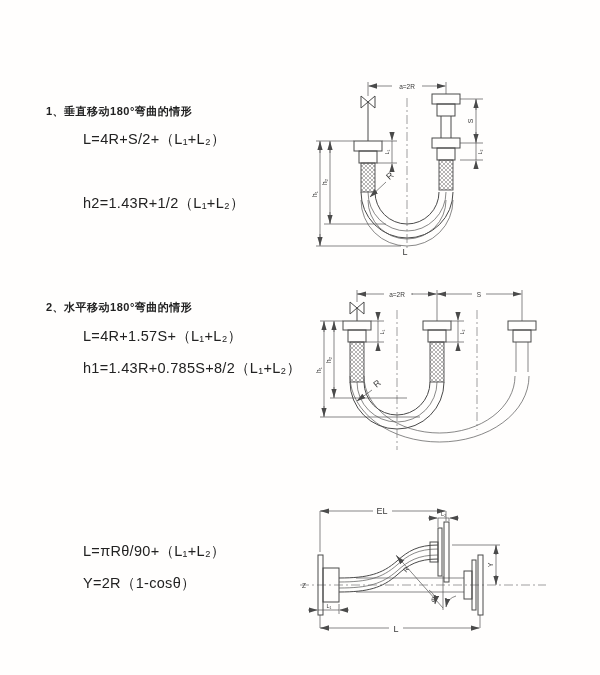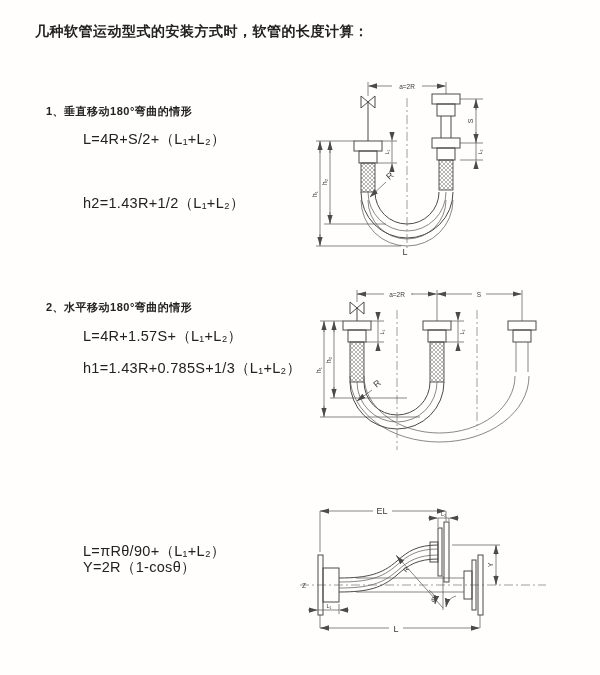--- a/index.html
+++ b/index.html
@@ -22,32 +22,31 @@
   .lbl7{font-size:7px;}
   .lbl6{font-size:6.5px;}
   .lbl55{font-size:5.5px;}
   .lbl9{font-size:9px;}
 </style>
 </head>
 <body>
 
 <div class="page">
 
-  <div class="abs title">几种软管运动型式的安装方式时，软管的长度计算：</div>
 
   <div class="abs heading" style="left:46px;top:104px">1、垂直移动180°弯曲的情形</div>
   <div class="abs formula" style="left:72px;top:130px">L=4R+S/2+（L₁+L₂）</div>
   <div class="abs formula" style="left:72px;top:194px">h2=1.43R+1/2（L₁+L₂）</div>
 
   <div class="abs heading" style="left:46px;top:300px">2、水平移动180°弯曲的情形</div>
   <div class="abs formula" style="left:72px;top:327px">L=4R+1.57S+（L₁+L₂）</div>
-  <div class="abs formula" style="left:72px;top:359px">h1=1.43R+0.785S+1/3（L₁+L₂）</div>
+  <div class="abs formula" style="left:72px;top:359px">h1=1.43R+0.785S+8/2（L₁+L₂）</div>
 
   <div class="abs formula" style="left:72px;top:542px">L=πRθ/90+（L₁+L₂）</div>
-  <div class="abs formula" style="left:72px;top:558px">Y=2R（1-cosθ）</div>
+  <div class="abs formula" style="left:72px;top:574px">Y=2R（1-cosθ）</div>
 
   <svg style="left:306px;top:66px" width="286" height="194" viewBox="0 0 286 194">
     <defs>
       <marker id="ar" viewBox="0 0 10 6" refX="9.5" refY="3" markerWidth="9" markerHeight="6" orient="auto" markerUnits="userSpaceOnUse">
         <path d="M0,0 L10,3 L0,6 z" fill="#4a4a4a"></path>
       </marker>
       <pattern id="hatch" width="4" height="4" patternUnits="userSpaceOnUse">
         <path d="M0,0 l4,4 M4,0 l-4,4" stroke="#6a6a6a" stroke-width=".5"></path>
       </pattern>
     </defs>

